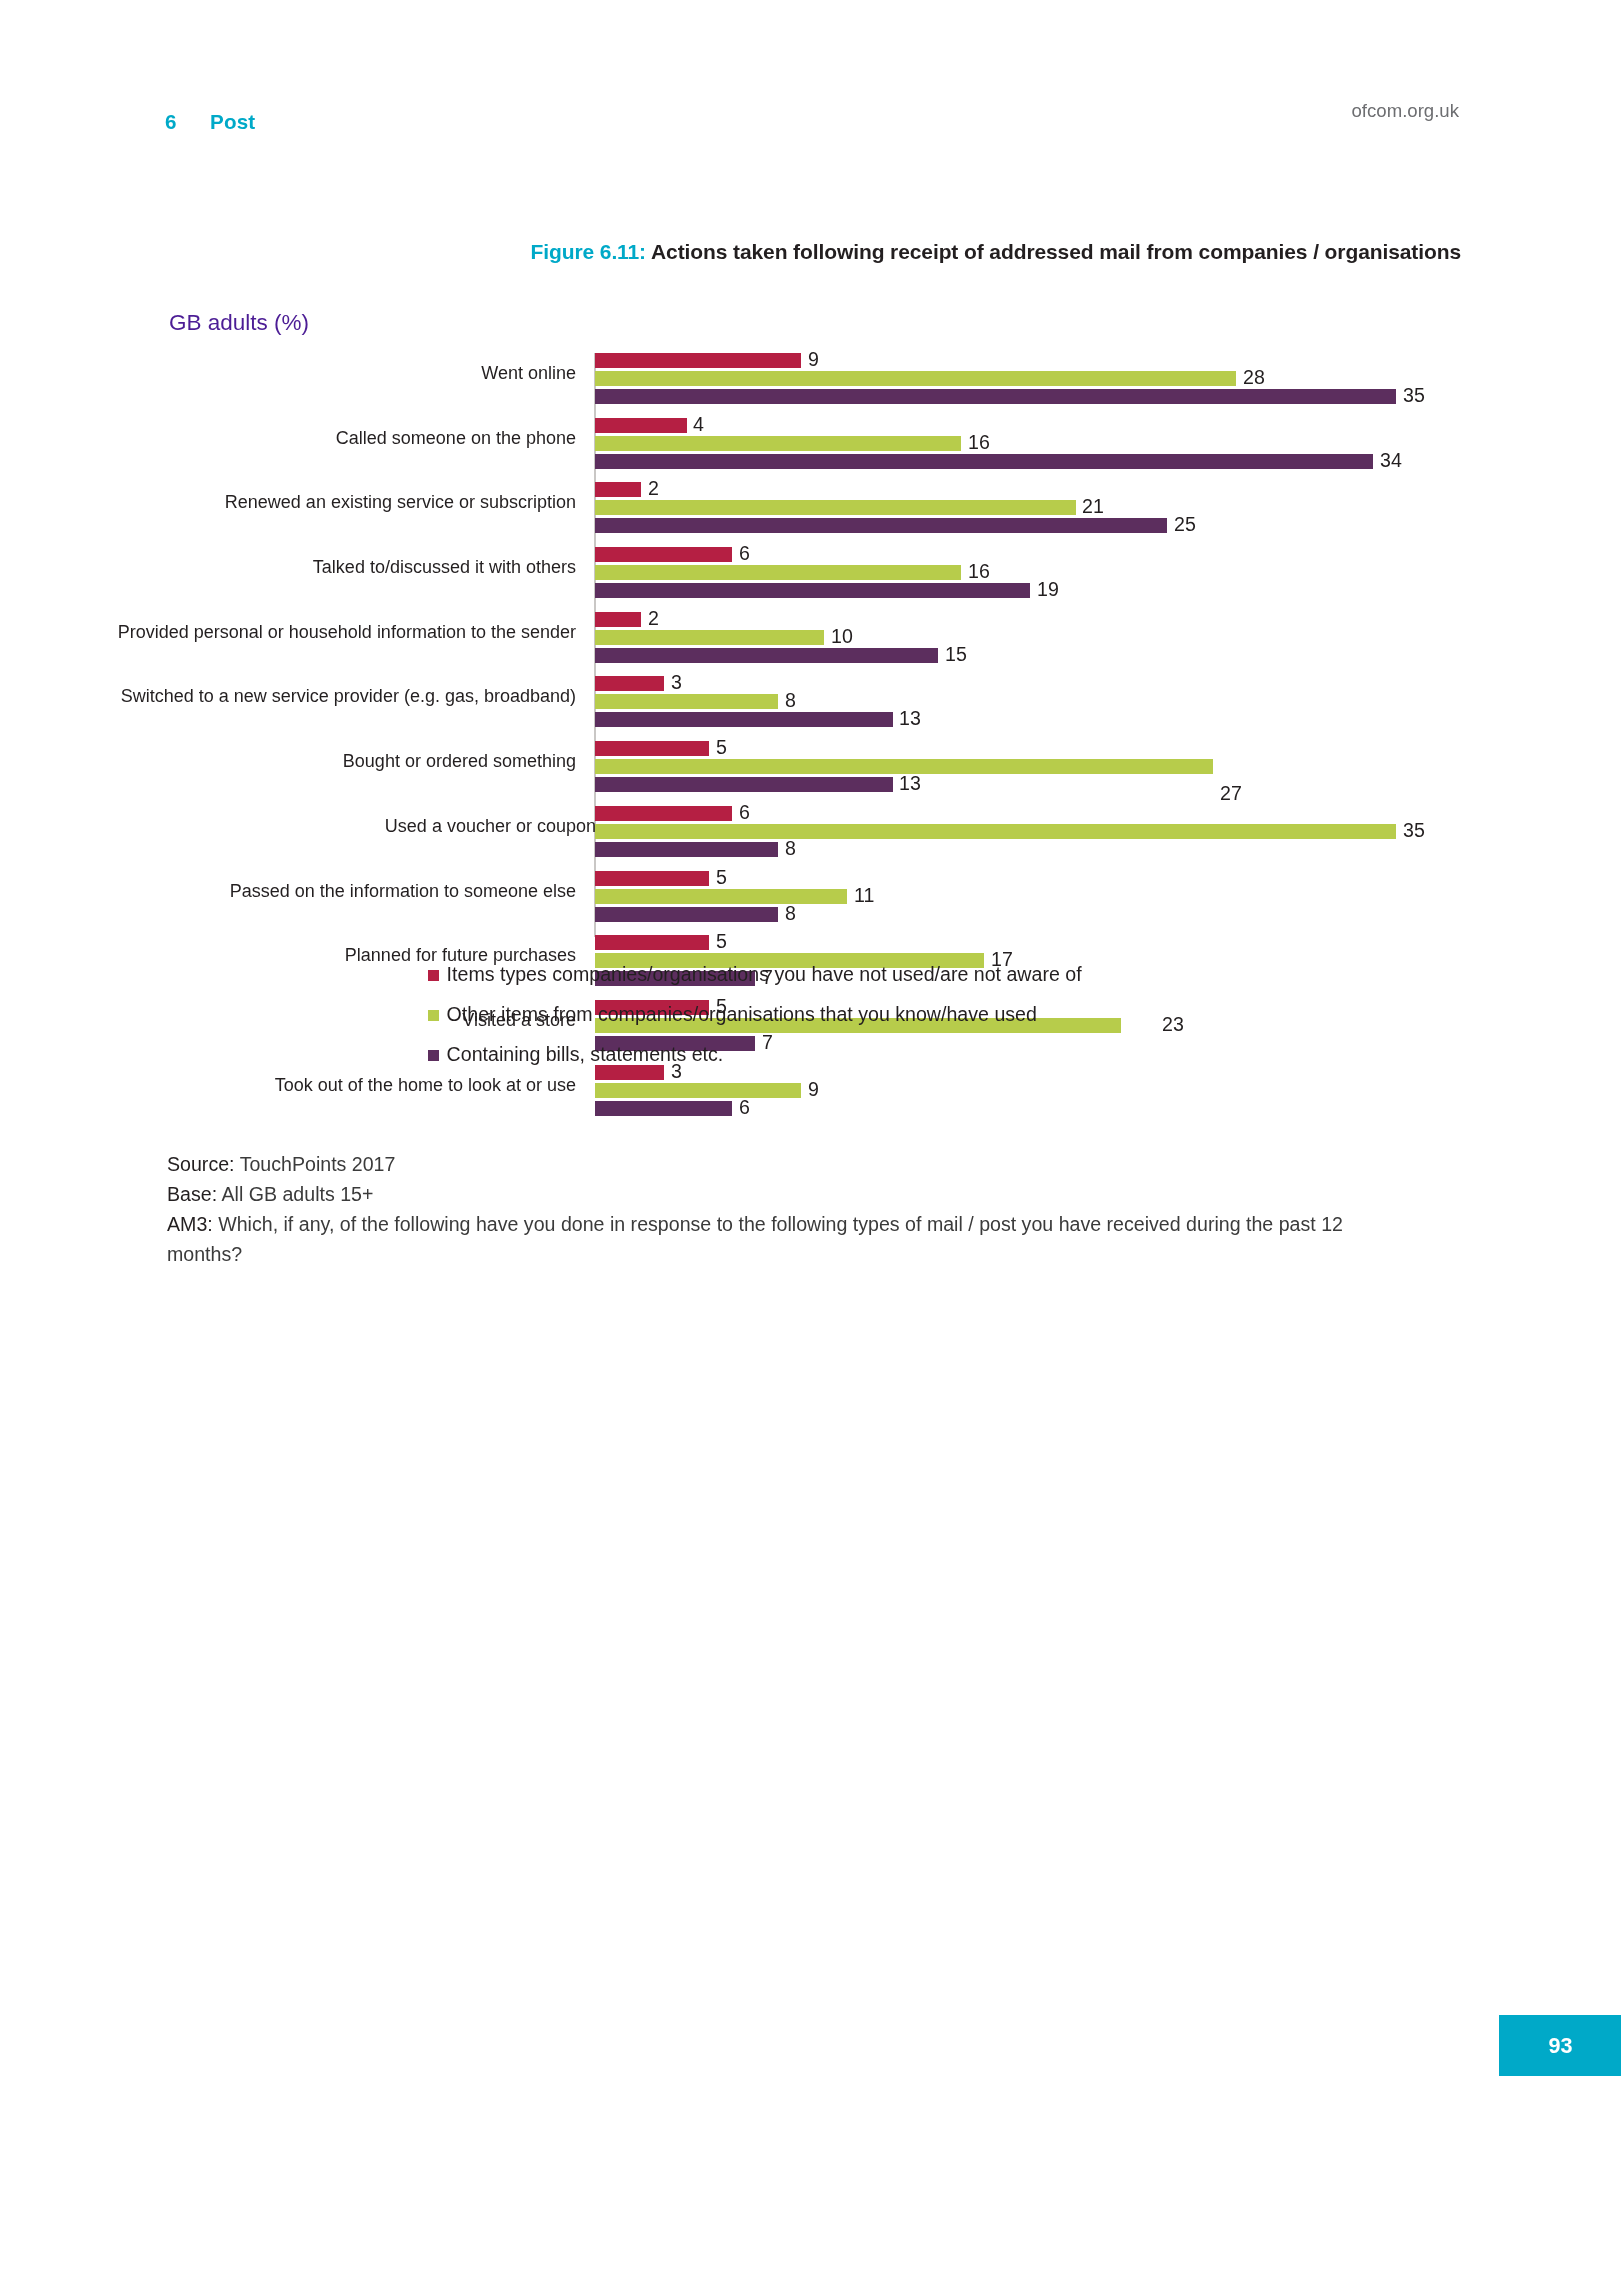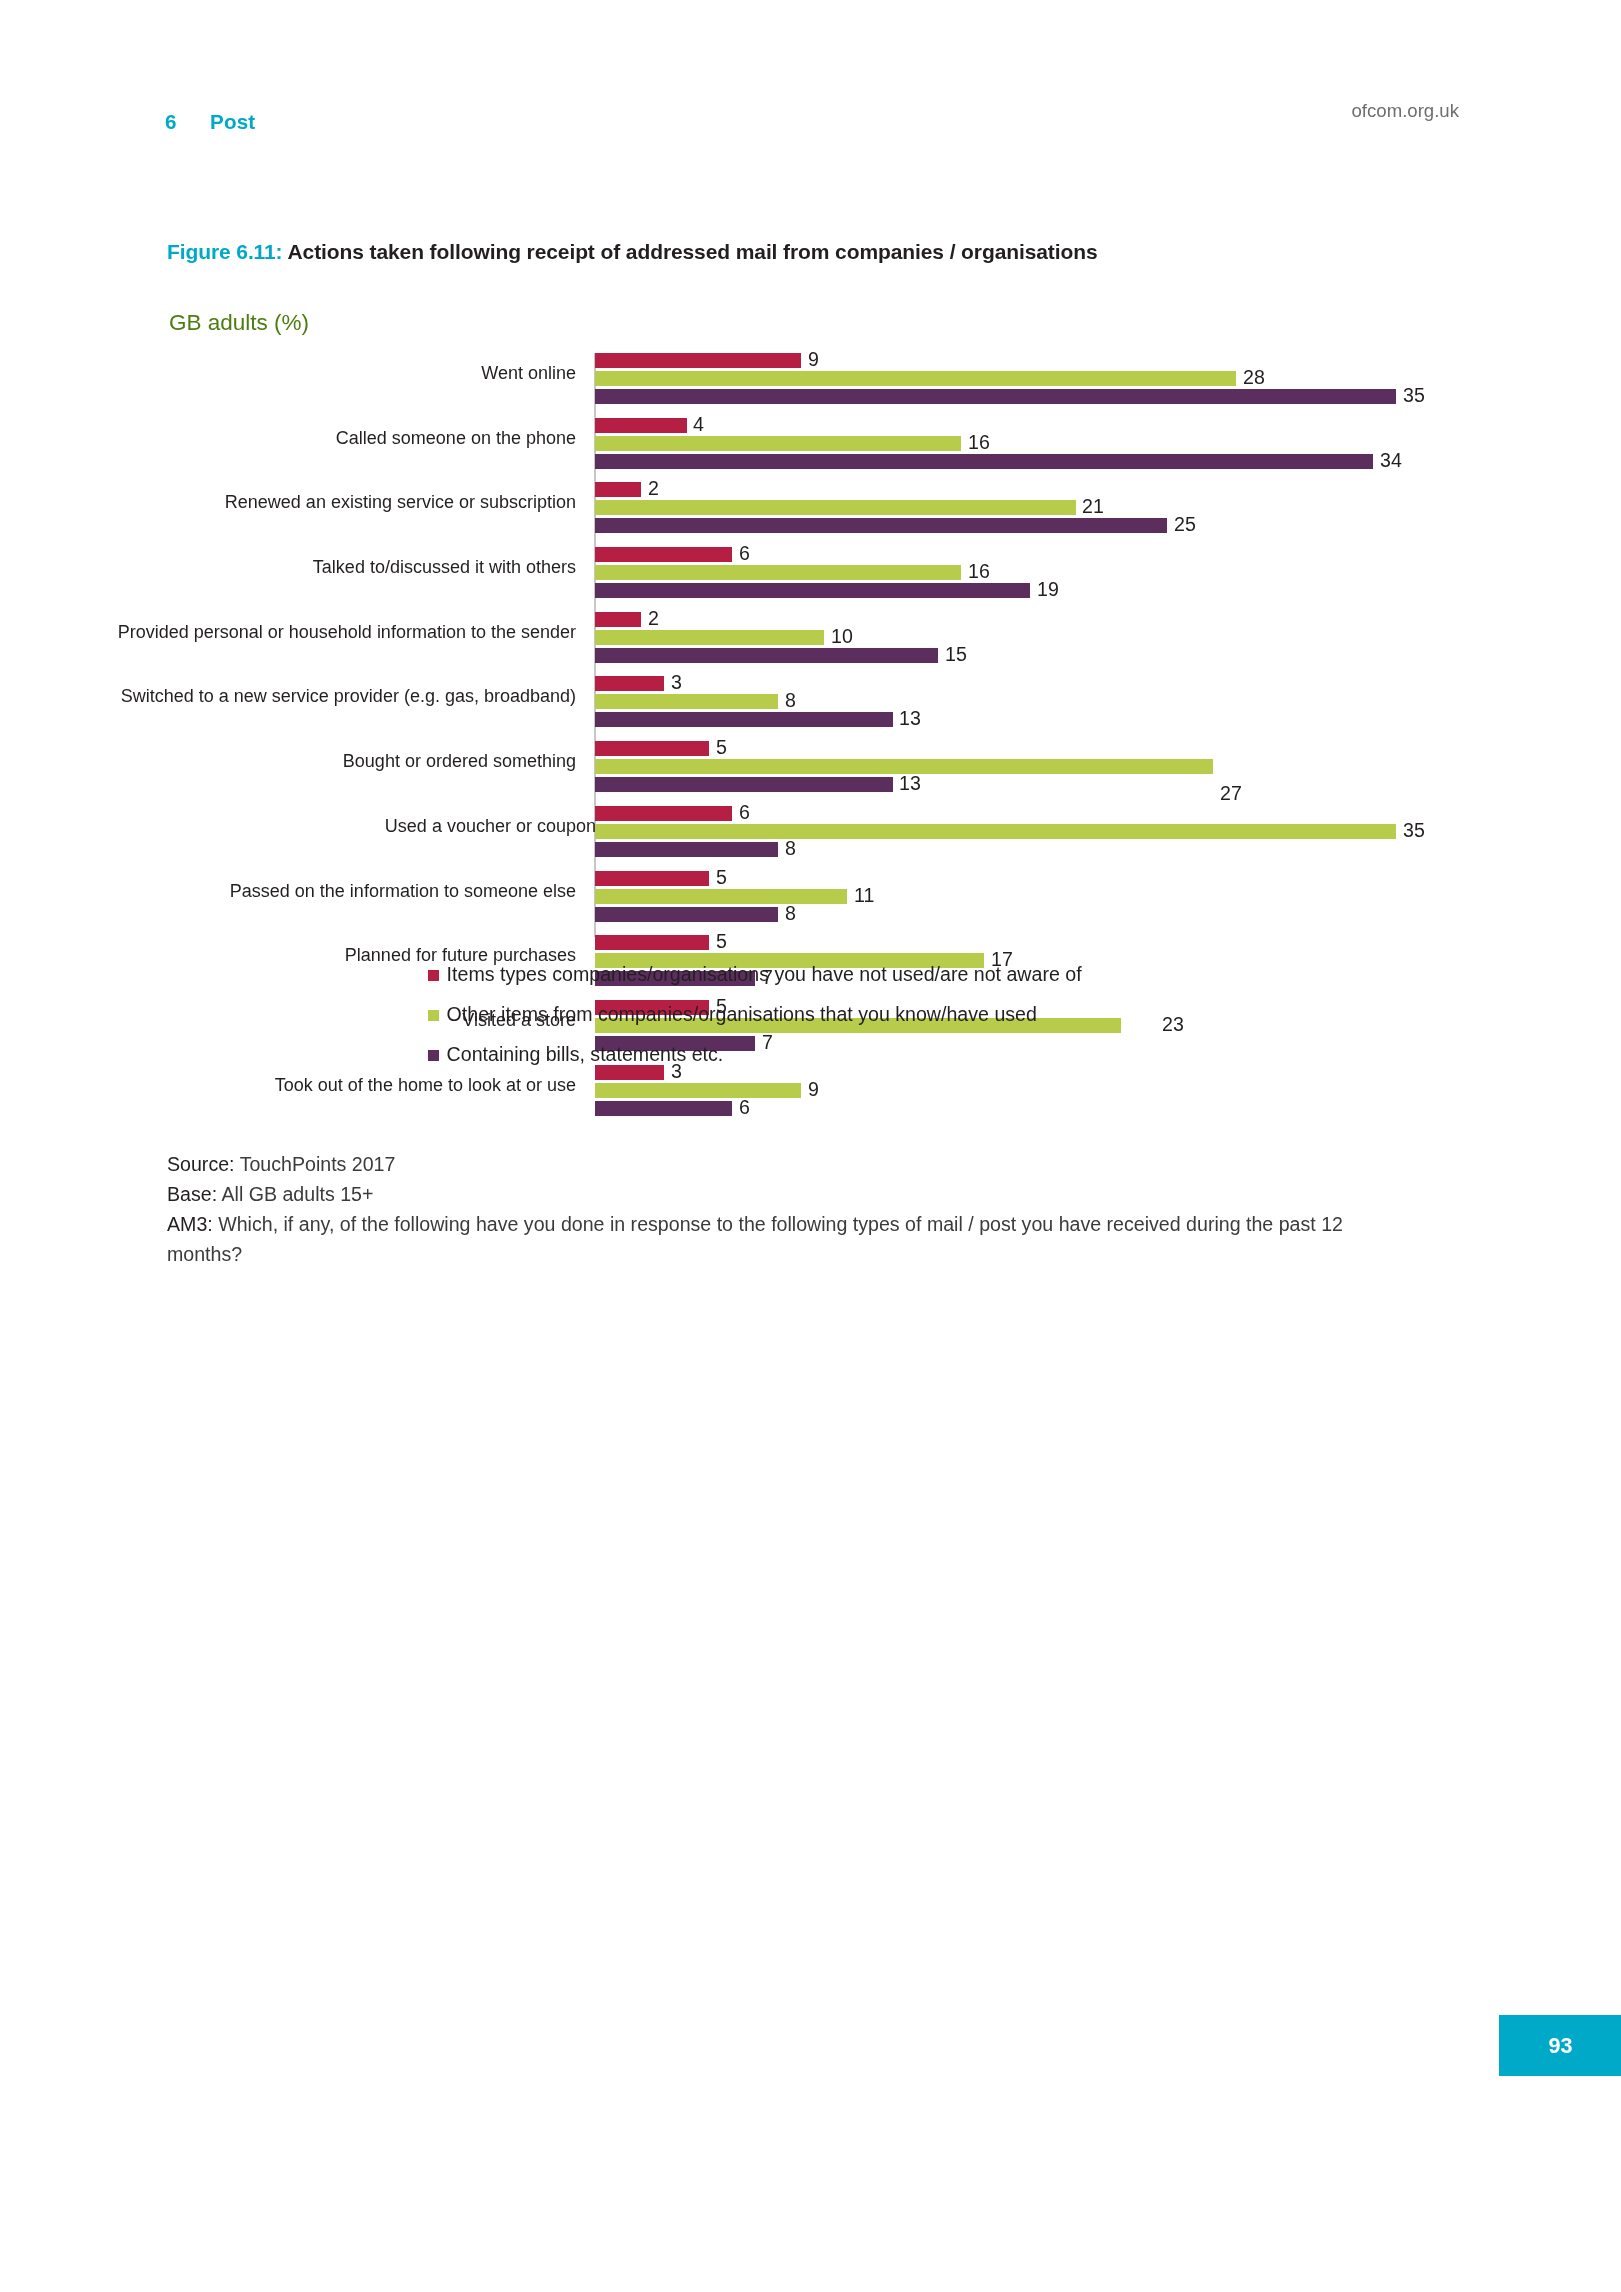--- a/index.html
+++ b/index.html
@@ -50,32 +50,33 @@
   
   .figure-title {
     position: absolute;
     left: 167px;
     top: 240px;
     width: 1294px;
     font-size: 21px;
     font-weight: bold;
     color: #231f20;
     letter-spacing: -0.1px;
+    text-align: right;
   }
   .figure-title .fig-no {
     color: #00a9c8;
   }
 
   
   .chart-subtitle {
     position: absolute;
     left: 169px;
     top: 310px;
     font-size: 22.5px;
-    color: #4d7c0f;
+    color: #4c1d95;
     font-weight: normal;
   }
 
   
   .chart {
     position: absolute;
     left: 0px;
     top: 353px;
     width: 1621px;
     height: 588px;

